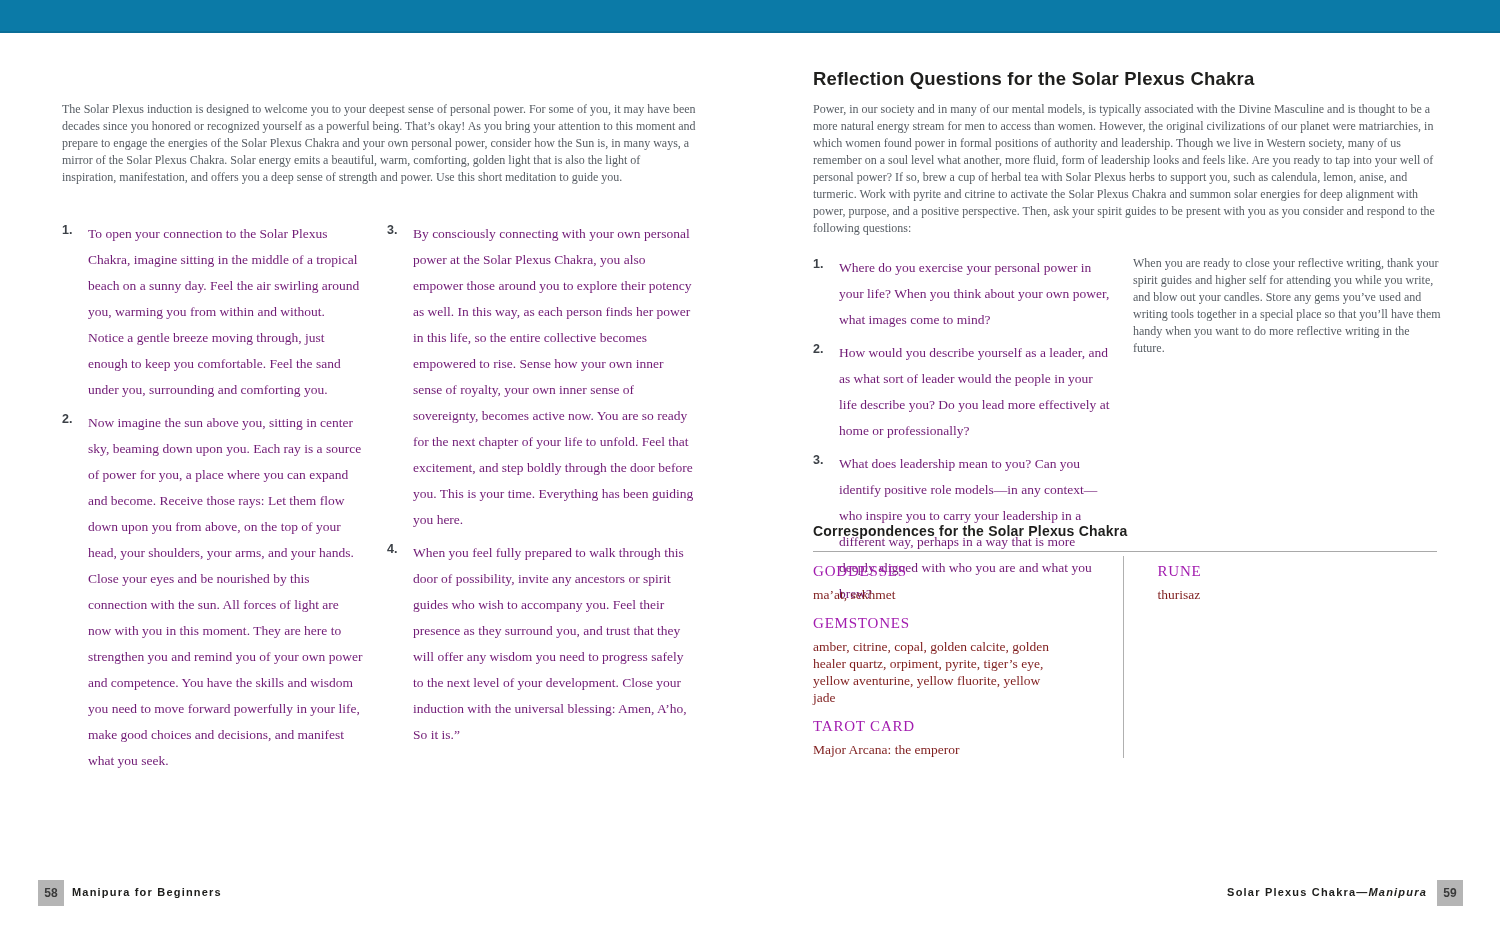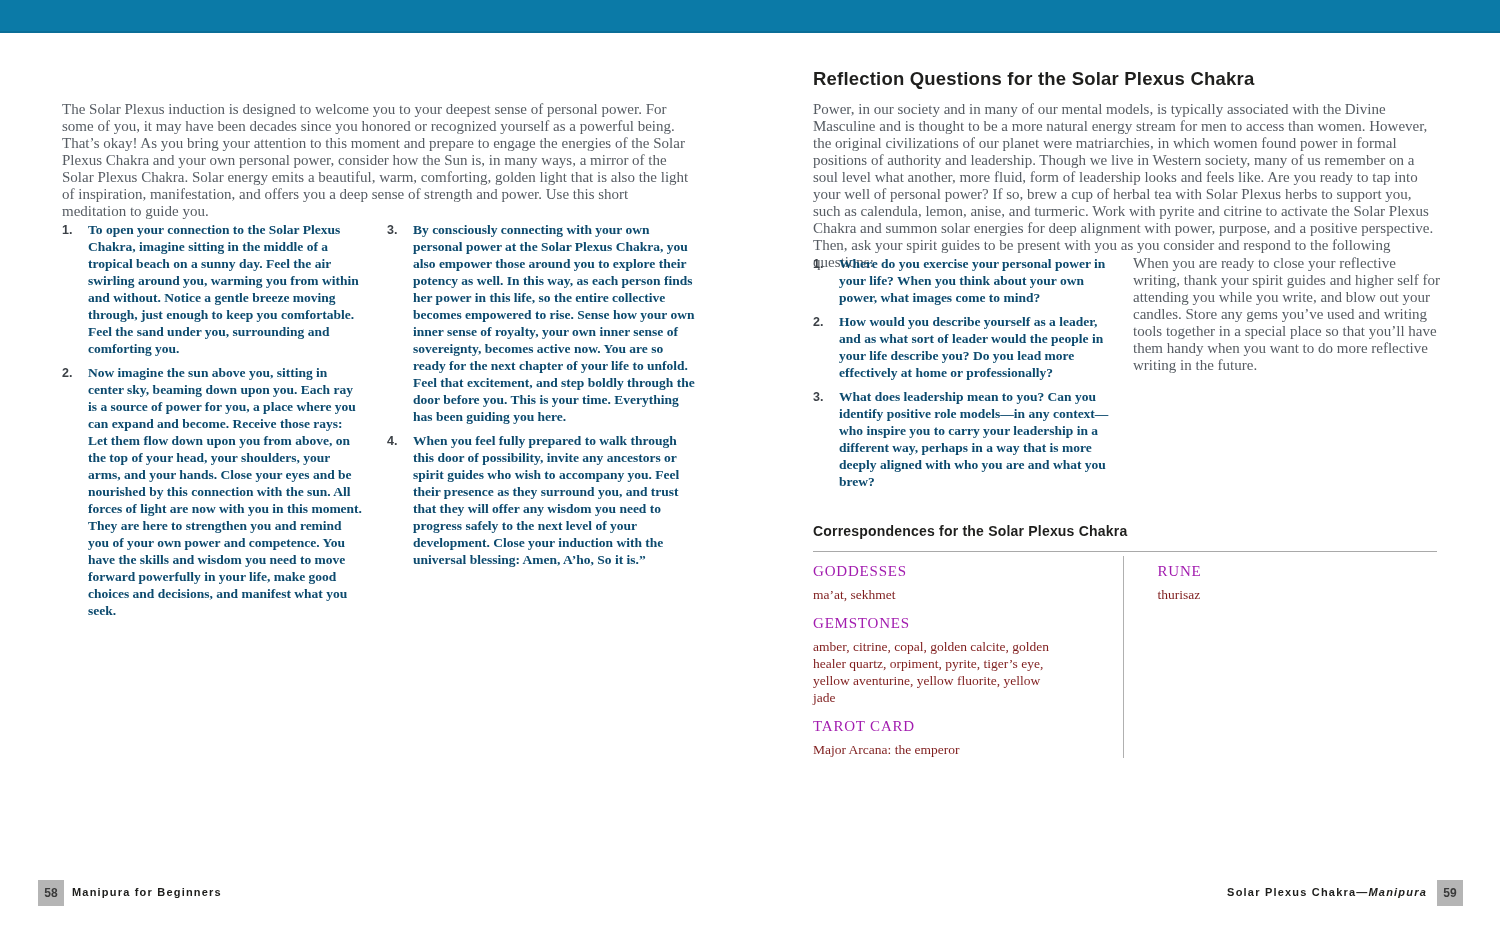--- a/index.html
+++ b/index.html
@@ -16,40 +16,40 @@
   .page-title {
     position: absolute;
     font-family: "Liberation Sans", sans-serif;
     font-weight: bold; font-size: 18.5px; color: #1f1f1d;
     letter-spacing: 0.2px;
   }
   #left-title  { left: 62px;  top: 69px;  width: 660px; }
   #right-title { left: 813px; top: 68px;  width: 660px; }
 
   .body-text {
-    font-size: 15px; line-height: 17px; color: #565c63;
+    font-size: 12px; line-height: 17px; color: #565c63;
     text-align: left;
   }
   #left-intro  { position: absolute; left: 62px;  top: 101px; width: 634px; }
   #right-intro { position: absolute; left: 813px; top: 101px; width: 628px; }
 
   .list-col { position: absolute; }
   #left-col1  { left: 62px;  top: 221px; width: 302px; }
   #left-col2  { left: 387px; top: 221px; width: 308px; }
   #right-qcol { left: 813px; top: 255px; width: 300px; }
   #right-note { position: absolute; left: 1133px; top: 255px; width: 308px; }
 
   .list-item { display: flex; margin-bottom: 7px; }
   .list-item .num {
     flex: 0 0 26px;
     font-family: "Liberation Sans", sans-serif;
     font-weight: bold; font-size: 12.5px; color: #3c4147;
     line-height: 17px; padding-top: 0.5px;
   }
-  .list-item .txt { flex: 1; font-size: 13.5px; line-height: 17px; color: #0c4a6e; font-weight: bold; }
+  .list-item .txt { flex: 1; font-size: 13.5px; line-height: 26px; color: #701a75; }
 
   #corr-title {
     position: absolute; left: 813px; top: 523px;
     font-family: "Liberation Sans", sans-serif;
     font-weight: bold; font-size: 14px; color: #1f1f1d; letter-spacing: 0.2px;
   }
   #corr-rule {
     position: absolute; left: 813px; top: 551px; width: 624px; height: 0;
     border-top: 1px solid #a9a9a9;
   }

